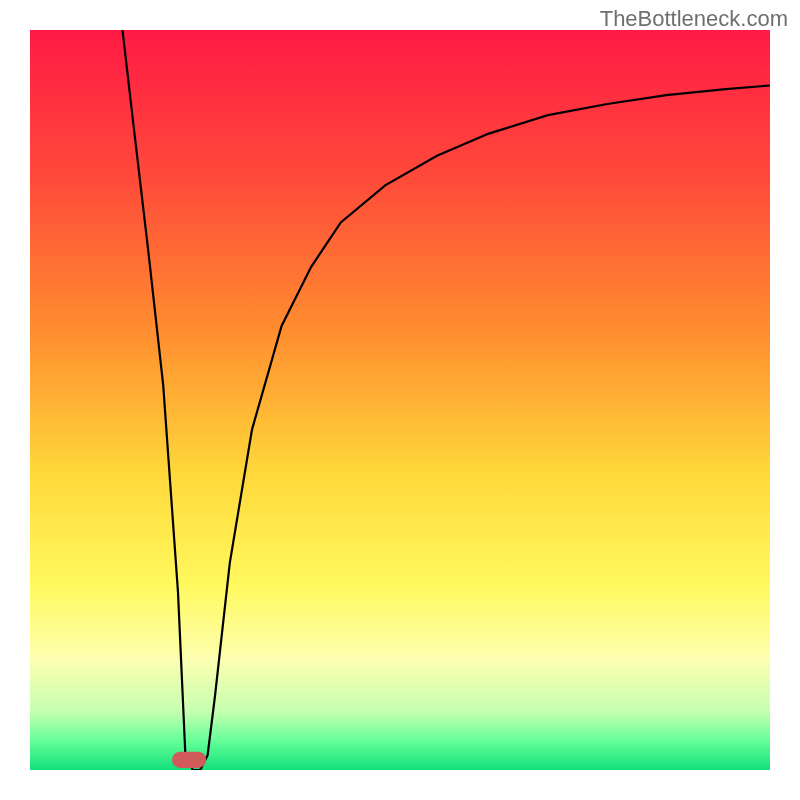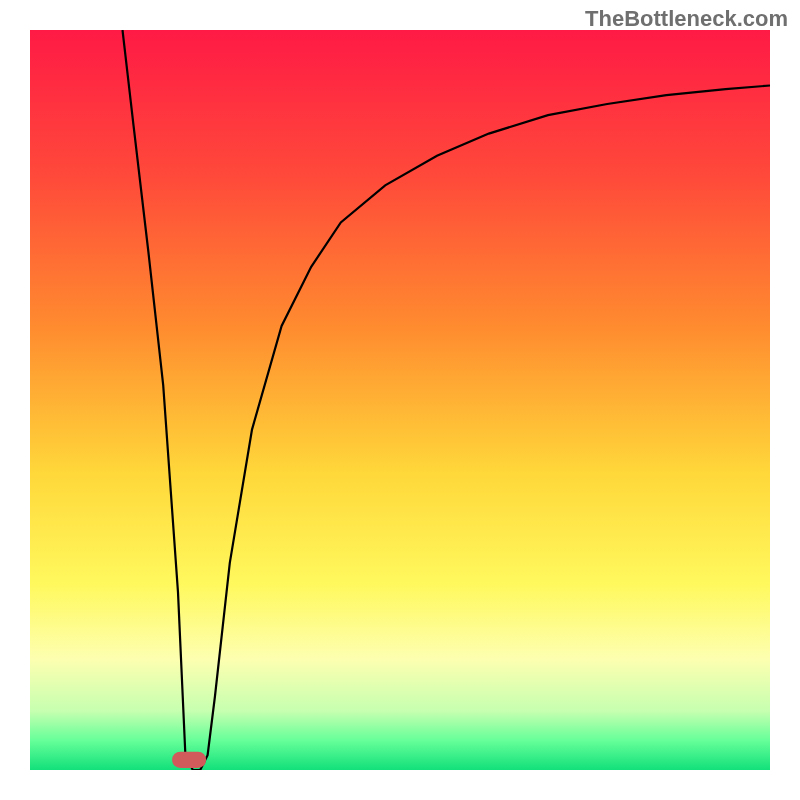--- a/index.html
+++ b/index.html
@@ -15,21 +15,21 @@
     position: relative;
     width: 800px;
     height: 800px;
   }
   .watermark {
     position: absolute;
     top: 6px;
     right: 12px;
     color: #6f6f6f;
     font-size: 22px;
-    font-weight: 700;
+    font-weight: 400;
     z-index: 10;
   }
   .plot-area {
     position: absolute;
     left: 30px;
     top: 30px;
     width: 740px;
     height: 740px;
     background: #000;
   }

